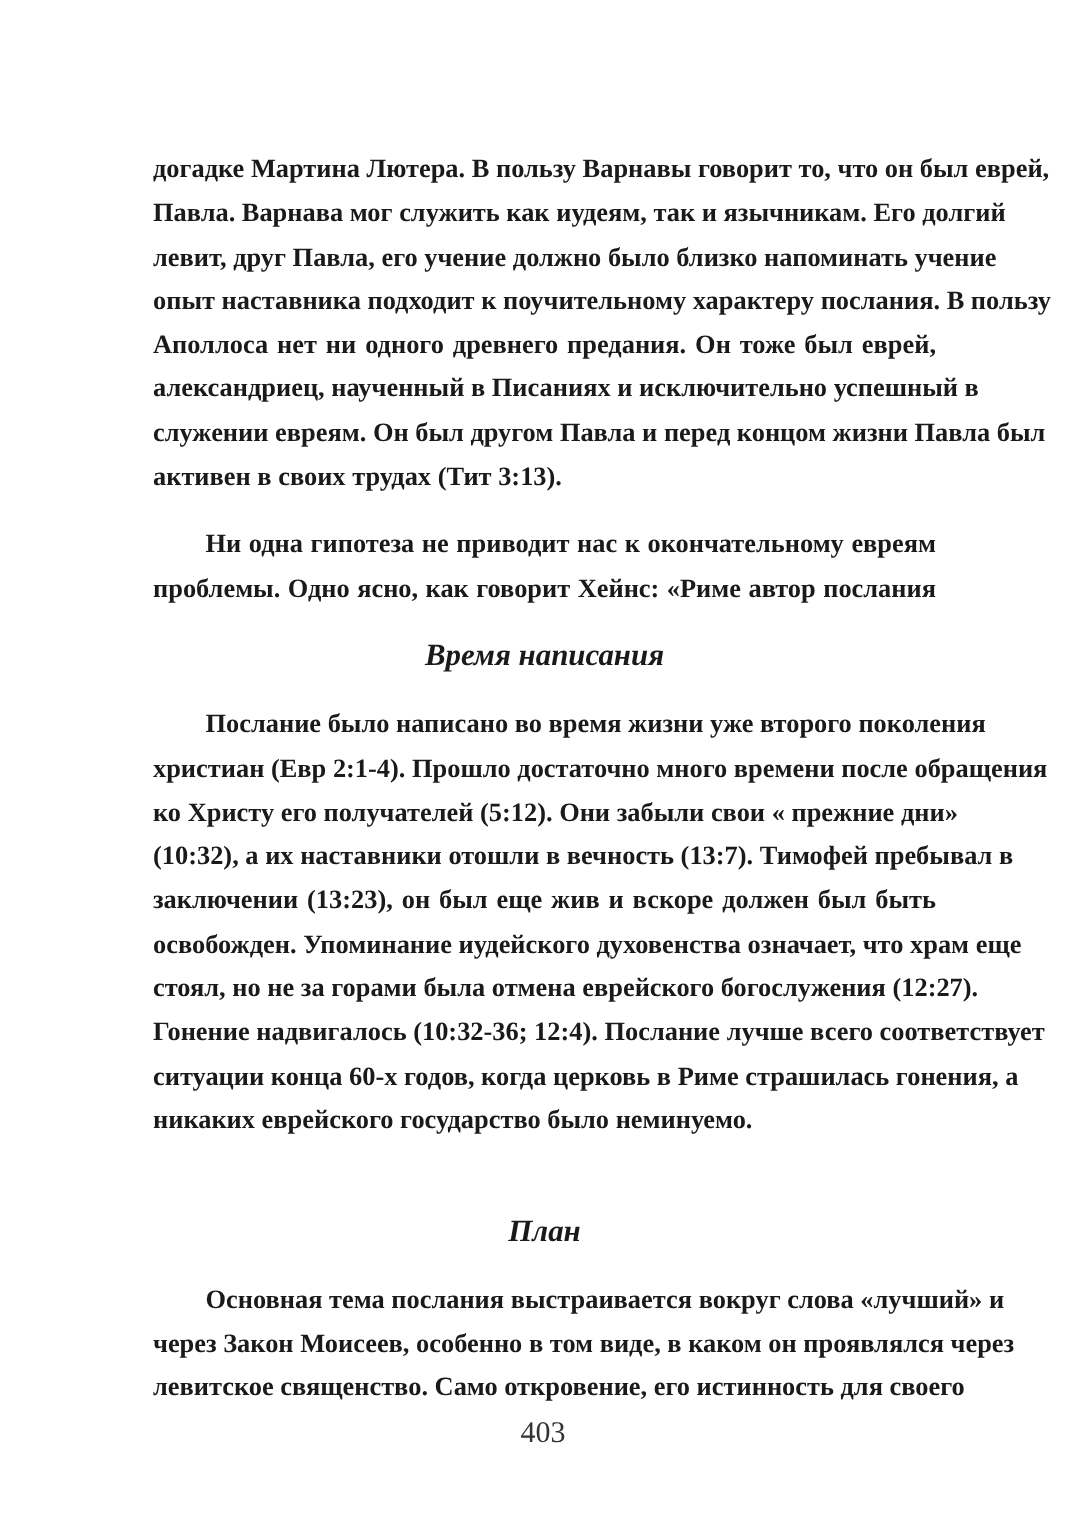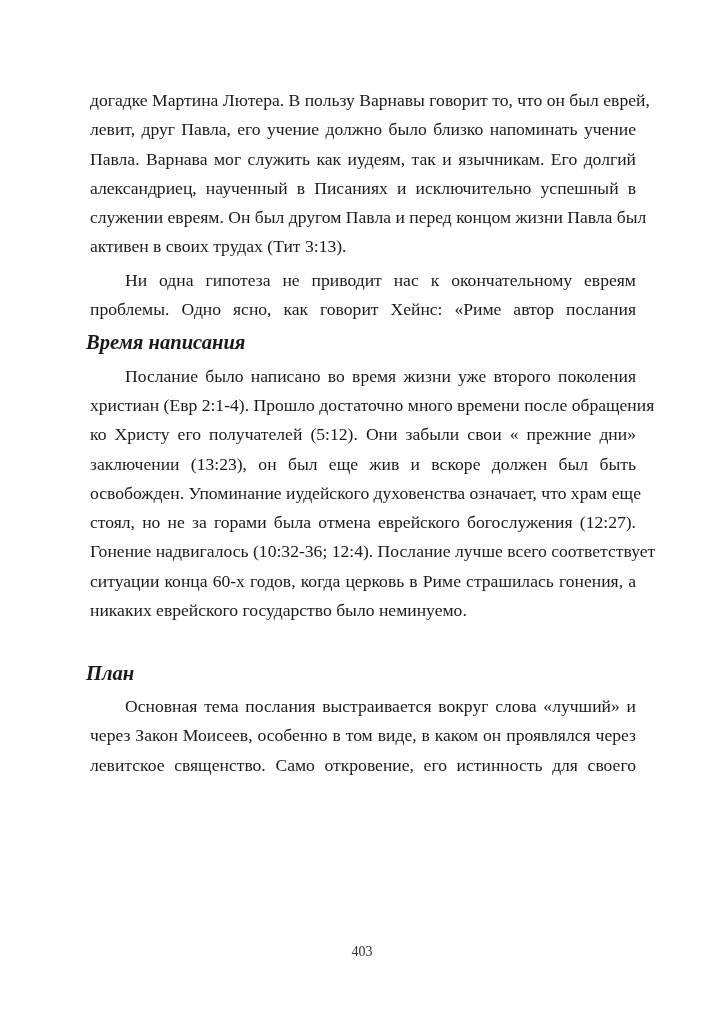--- a/index.html
+++ b/index.html
@@ -2,59 +2,62 @@
 <html><head>
 <meta charset="utf-8">
 <style>
   html, body { margin: 0; padding: 0; background: #ffffff; }
   body { width: 724px; height: 1024px; position: relative; overflow: hidden; }
   .page {
     position: absolute; left: 86px; top: 82px; width: 554px;
     font-family: "Liberation Serif", "DejaVu Serif", serif;
     font-size: 17.6px; line-height: 29.3px; color: #1a1a1a;
   }
-  .para { margin: 4px; text-align: justify; text-align-last: left; }
+  .para { margin: 16px; text-align: justify; text-align-last: left; font-weight: bold; }
   .para .line { display: block; text-align: justify; text-align-last: justify; white-space: nowrap; }
   .para .line.last { text-align-last: left; }
   .line.first { padding-left: 35px; }
   .heading {
-    margin: 0; font-weight: bold; font-style: italic;
+    margin: 0; text-align: center; font-weight: bold; font-style: italic;
     height: 29.3px;
   }
   .spacer { height: 29.3px; }
   .page-number {
     position: absolute; left: 0; width: 724px; top: 944px; text-align: center;
-    font-family: "Liberation Serif", "DejaVu Serif", serif; font-size: 14px; color: #333;
+    font-family: "Liberation Serif", "DejaVu Serif", serif; font-size: 20px; color: #333;
   }
 </style>
 </head>
 <body>
 
 <div class="page">
 
   <p class="para">
     <span class="line">догадке Мартина Лютера. В пользу Варнавы говорит то, что он был еврей,</span>
+    <span class="line">Павла. Варнава мог служить как иудеям, так и язычникам. Его долгий</span>
     <span class="line">левит, друг Павла, его учение должно было близко напоминать учение</span>
-    <span class="line">Павла. Варнава мог служить как иудеям, так и язычникам. Его долгий</span>
+    <span class="line">опыт наставника подходит к поучительному характеру послания. В пользу</span>
+    <span class="line">Аполлоса нет ни одного древнего предания. Он тоже был еврей,</span>
     <span class="line">александриец, наученный в Писаниях и исключительно успешный в</span>
     <span class="line">служении евреям. Он был другом Павла и перед концом жизни Павла был</span>
     <span class="line last">активен в своих трудах (Тит 3:13).</span>
   </p>
 
   <p class="para">
     <span class="line first">Ни одна гипотеза не приводит нас к окончательному евреям</span>
     <span class="line">проблемы. Одно ясно, как говорит Хейнс: «Риме автор послания</span>
   </p>
 
   <h3 class="heading">Время написания</h3>
 
   <p class="para">
     <span class="line first">Послание было написано во время жизни уже второго поколения</span>
     <span class="line">христиан (Евр 2:1-4). Прошло достаточно много времени после обращения</span>
     <span class="line">ко Христу его получателей (5:12). Они забыли свои « прежние дни»</span>
+    <span class="line">(10:32), а их наставники отошли в вечность (13:7). Тимофей пребывал в</span>
     <span class="line">заключении (13:23), он был еще жив и вскоре должен был быть</span>
     <span class="line">освобожден. Упоминание иудейского духовенства означает, что храм еще</span>
     <span class="line">стоял, но не за горами была отмена еврейского богослужения (12:27).</span>
     <span class="line">Гонение надвигалось (10:32-36; 12:4). Послание лучше всего соответствует</span>
     <span class="line">ситуации конца 60-х годов, когда церковь в Риме страшилась гонения, а</span>
     <span class="line last">никаких еврейского государство было неминуемо.</span>
   </p>
 
   <div class="spacer"></div>
 

